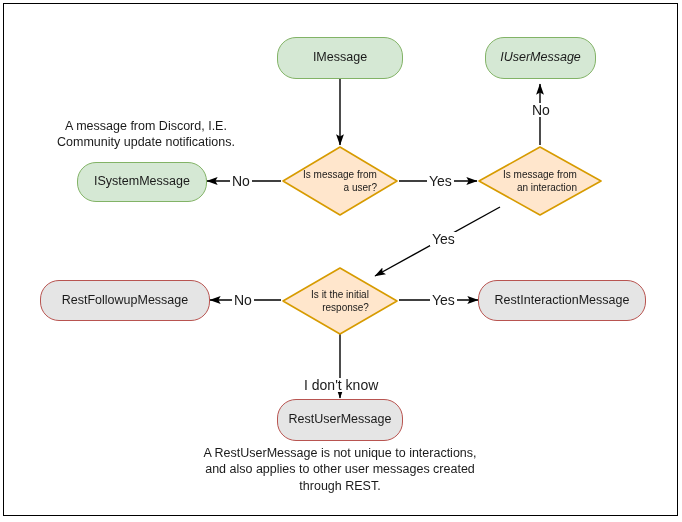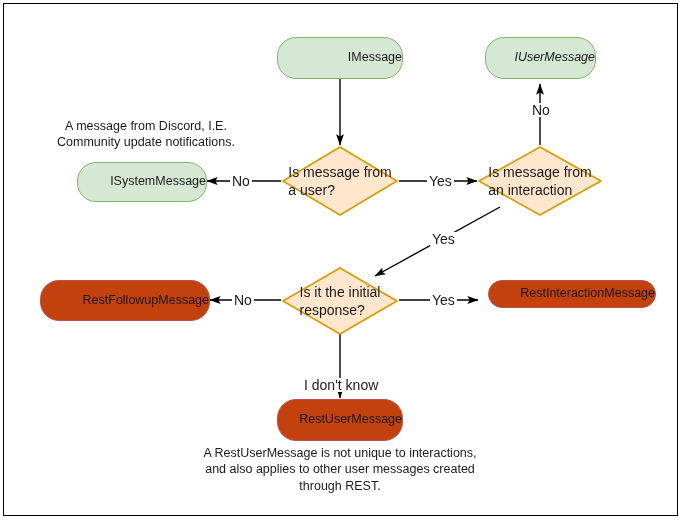--- a/index.html
+++ b/index.html
@@ -43,45 +43,44 @@
     justify-content: center;
     text-align: center;
     font-size: 12.5px;
     color: #1a1a1a;
     line-height: 1.25;
   }
   .node-rect {
     border-radius: 19px;
     border: 1.4px solid #82b366;
     background: #d5e8d4;
-    justify-content: flex-end;
   }
   .node-rect.red {
     border-color: #b85450;
-    background: #c2410c;
+    background: #e5e5e5;
   }
   .diamond-wrap {
     position: absolute;
   }
   .diamond-wrap svg {
     position: absolute;
     left: 0;
     top: 0;
   }
   .diamond-label {
     position: absolute;
     left: 0;
     top: 0;
     width: 100%;
     height: 100%;
     display: flex;
     align-items: center;
     justify-content: center;
-    text-align: left;
-    font-size: 14px;
+    text-align: right;
+    font-size: 10px;
     color: #1a1a1a;
     line-height: 1.3;
     white-space: pre-line;
   }
   .caption {
     position: absolute;
     text-align: center;
     font-size: 12.5px;
     color: #1a1a1a;
     line-height: 1.3;
@@ -171,21 +170,21 @@
       <path d="M59 2 L116 35 L59 68 L2 35 Z" fill="#ffe6cc" stroke="#d79b00" stroke-width="1.6" stroke-linejoin="round"></path>
     </svg>
     <div class="diamond-label">Is it the initial
 response?</div>
   </div>
 
   <div class="node node-rect red" style="left:40px; top:280px; width:170px; height:41px;">
     <span>RestFollowupMessage</span>
   </div>
 
-  <div class="node node-rect red" style="left:478px; top:280px; width:168px; height:28px;margin-left:10px;">
+  <div class="node node-rect red" style="left:478px; top:280px; width:168px; height:41px;">
     <span>RestInteractionMessage</span>
   </div>
 
   <div class="node node-rect red" style="left:277px; top:399px; width:126px; height:42px;">
     <span>RestUserMessage</span>
   </div>
 
   <div class="caption" style="left:190px; top:445px; width:300px;">A RestUserMessage is not unique to interactions,
 and also applies to other user messages created
 through REST.</div>

